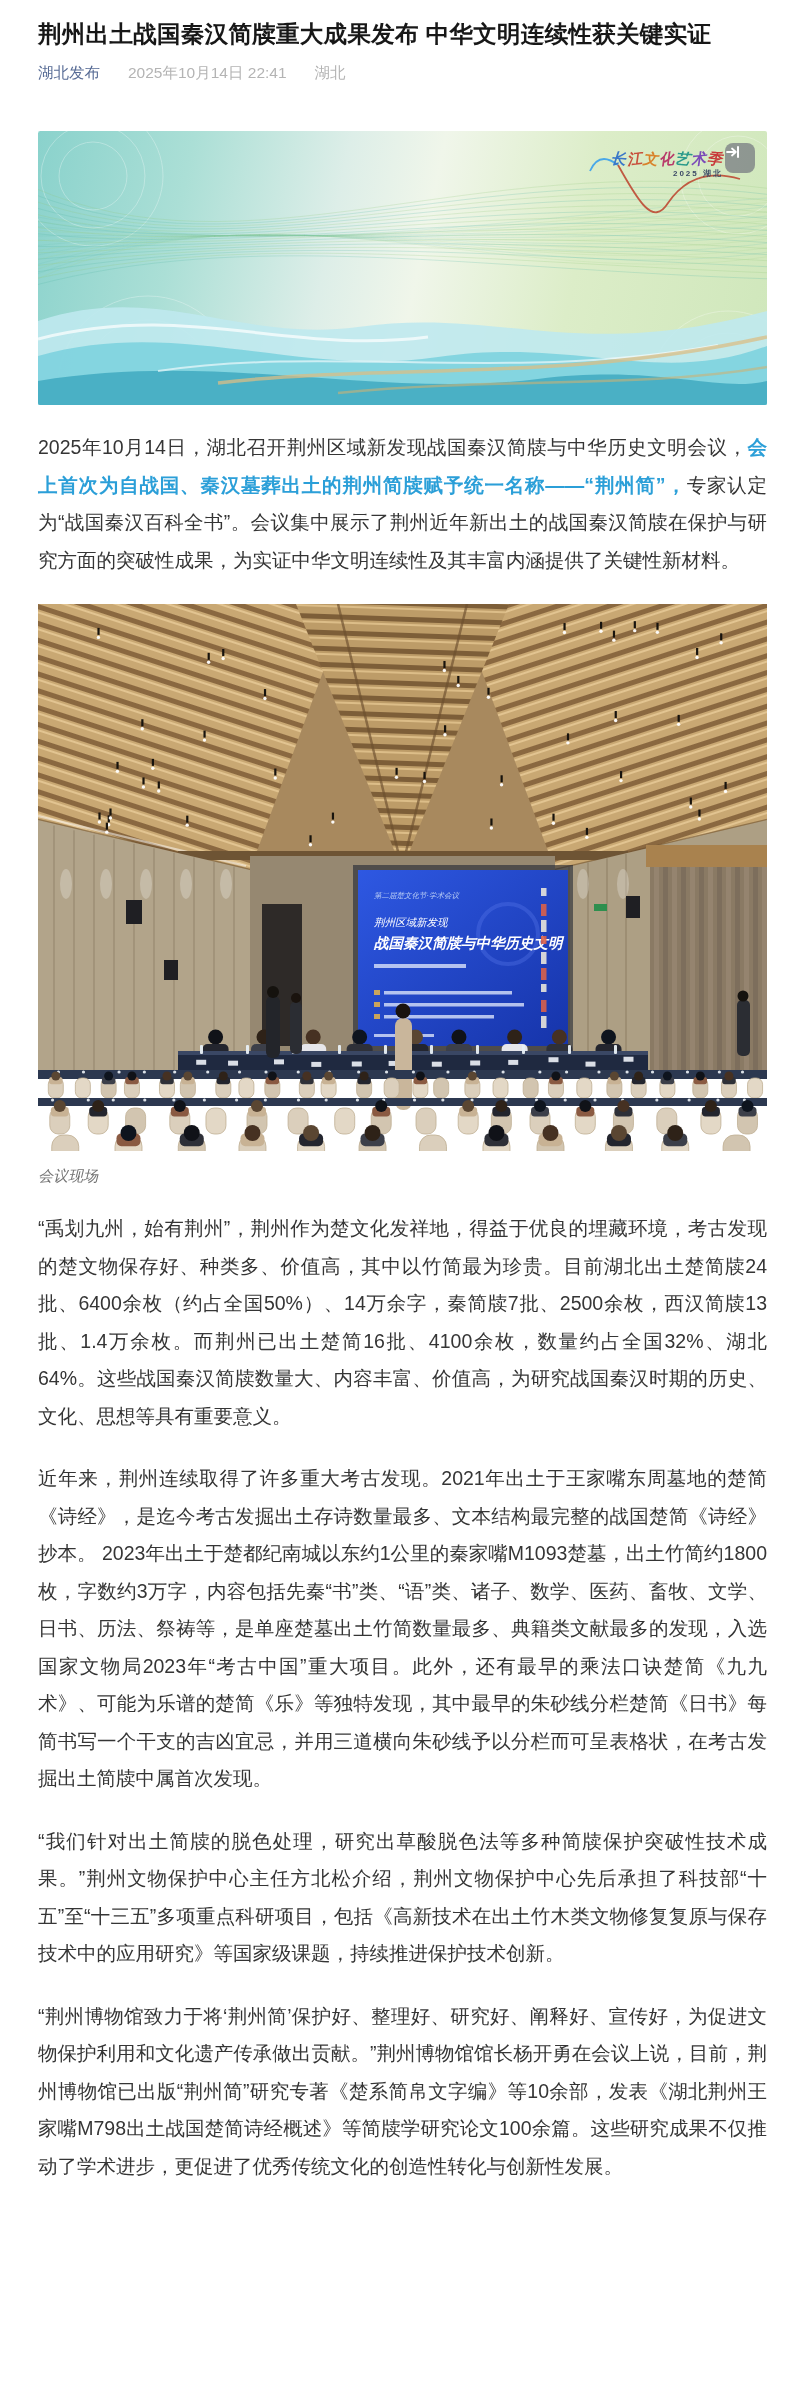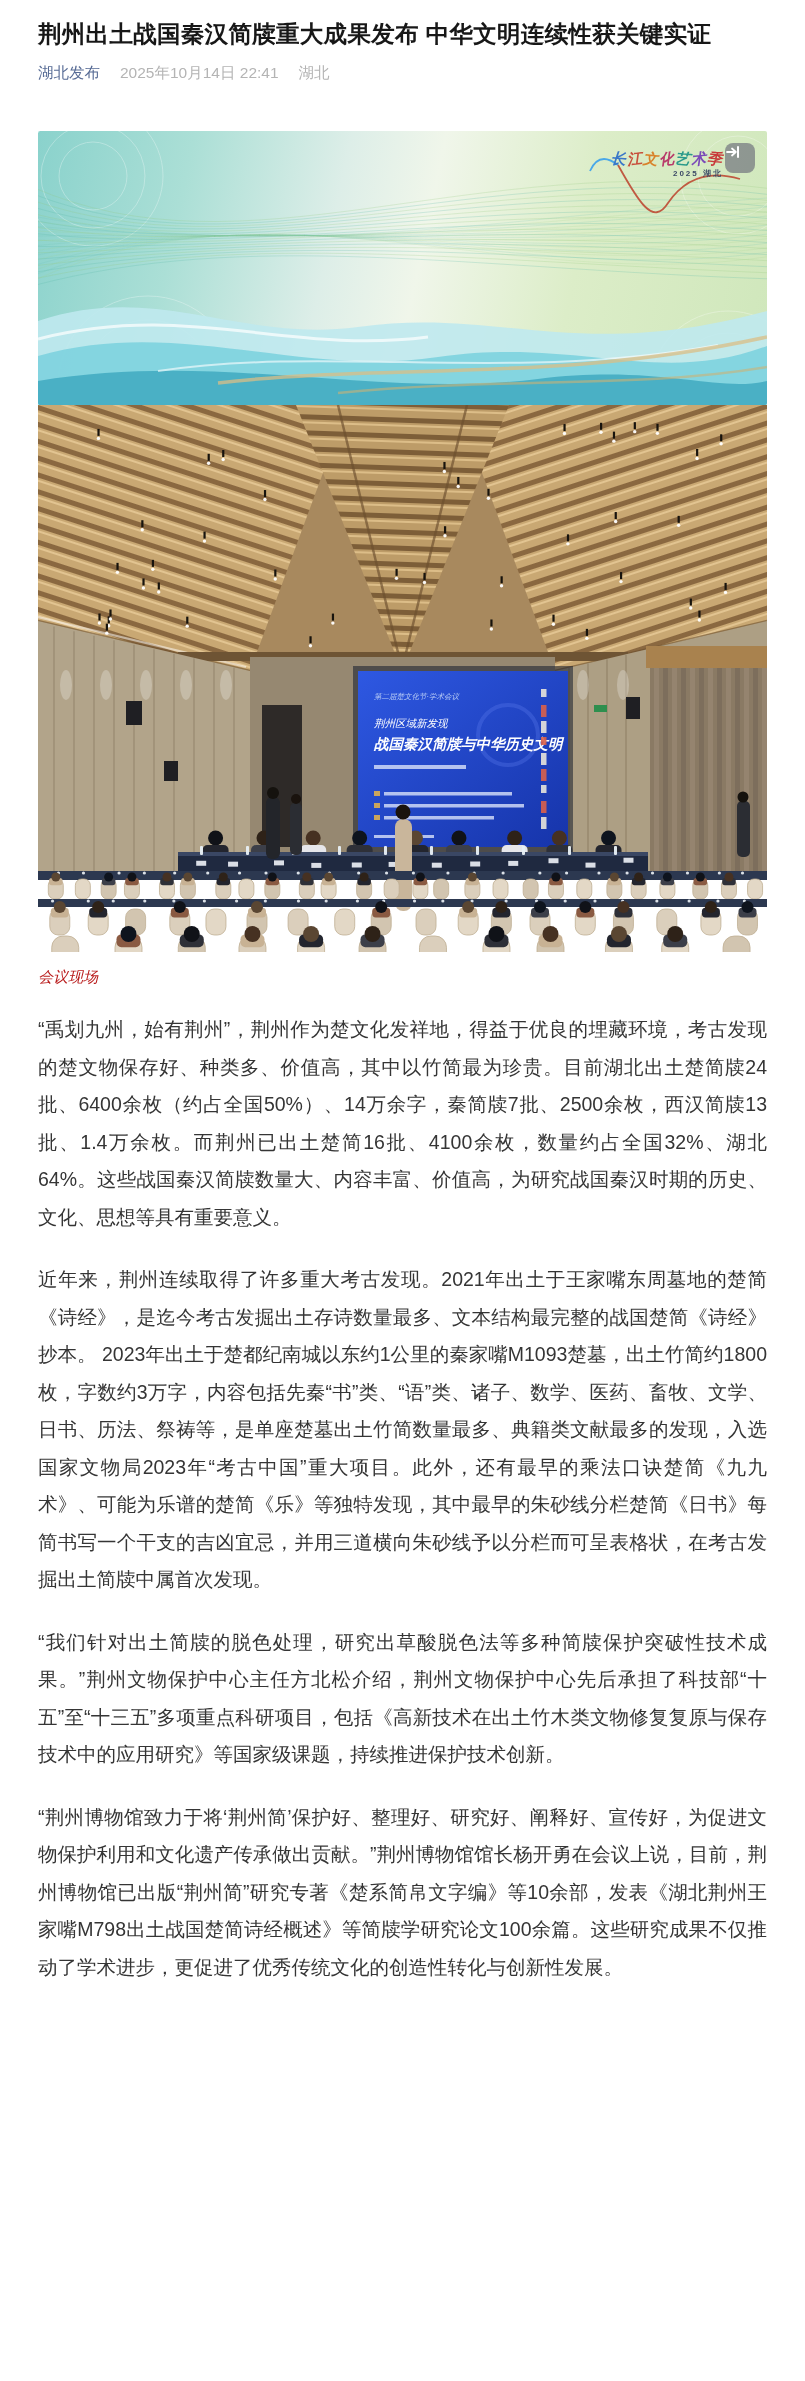--- a/index.html
+++ b/index.html
@@ -1,37 +1,37 @@
 <!DOCTYPE html>
 <html><head>
 <meta charset="utf-8">
 <style>
   html,body{margin:0;padding:0;background:#fff;}
   .page{width:805px;height:2381px;background:#fff;overflow:hidden;position:relative;
         font-family:"Liberation Sans","DejaVu Sans",sans-serif;}
   .inner{margin:0 38px;width:729px;}
   h1.title{margin:18px 0 12px;font-size:23.5px;line-height:1.42;letter-spacing:.3px;color:#171717;font-weight:700;}
-  .meta{margin-top:9px;font-size:15.5px;display:flex;gap:20px;align-items:center;}
+  .meta{margin-top:9px;font-size:15.5px;display:flex;gap:28px;align-items:center;}
   .src{color:#576b95;font-weight:500;cursor:pointer;}
   .dim{color:#b4b4b4;}
   .banner{margin-top:47px;height:274px;position:relative;overflow:hidden;border-radius:2px;
     background:linear-gradient(102deg,#8ad2cc 0%,#abdfd6 20%,#ddeee8 40%,#f0f6ea 52%,#dcedc8 72%,#cfe7bb 100%);}
   .banner svg{position:absolute;inset:0;}
   .logo{position:absolute;top:20px;right:44px;text-align:center;line-height:1;}
   #logo-text{font-size:15px;font-weight:700;font-style:italic;letter-spacing:1px;}
   #logo-text span{display:inline-block;}
   .logo-sub{margin-top:4px;font-size:8px;color:#3c4a66;letter-spacing:2px;font-weight:700;text-align:right;}
   .enter-icon{position:absolute;top:12px;right:12px;width:30px;height:30px;border-radius:8px;
     background:rgba(125,130,134,.8);display:flex;align-items:center;justify-content:center;cursor:pointer;}
   .article{font-size:19.5px;line-height:37.5px;color:#353535;text-align:justify;}
   .article p{margin:24px 0 25px;}
   .em{color:#2b9fd8;font-weight:700;}
   figure{margin:0;font-style:italic;}
   figure svg{display:block;}
-  figcaption{margin:14px 0 10px;font-size:15px;color:#b91c1c;line-height:21px;}
+  figcaption{margin:14px 0 10px;font-size:15px;color:#737373;line-height:21px;}
 </style>
 </head>
 <body>
 
 <div class="page">
   <div class="inner">
     <h1 class="title">荆州出土战国秦汉简牍重大成果发布 中华文明连续性获关键实证</h1>
 
     <div class="meta">
       <span class="src">湖北发布</span>
@@ -104,20 +104,23 @@
       </div>
       <div class="enter-icon">
         <svg width="18" height="18" viewBox="0 0 18 18">
           <path d="M2,9 H10 M7,5.5 L10.8,9 L7,12.5" stroke="#fff" stroke-width="1.8" fill="none" stroke-linecap="round" stroke-linejoin="round"></path>
           <path d="M13,4 V14" stroke="#fff" stroke-width="2" stroke-linecap="round"></path>
         </svg>
       </div>
     </div>
 
     <div class="article">
+      <div id="para-first">
+          <p><span>2025年10月14日，湖北召开荆州区域新发现战国秦汉简牍与中华历史文明会议，</span><span class="em">会上首次为自战国、秦汉墓葬出土的荆州简牍赋予统一名称——“荆州简”，</span><span>专家认定为“战国秦汉百科全书”。会议集中展示了荆州近年新出土的战国秦汉简牍在保护与研究方面的突破性成果，为实证中华文明连续性及其丰富内涵提供了关键性新材料。</span></p>
+        </div>
 
       <figure>
         <svg id="photo-svg" width="729" height="547" viewBox="0 0 729 547">
           <defs>
             <linearGradient id="screenGrad" x1="0" y1="0" x2="1" y2="1">
               <stop offset="0" stop-color="#2e58e2"></stop>
                 <stop offset="1" stop-color="#1634aa"></stop>
             </linearGradient>
             <pattern id="slatsL" width="16" height="16" patternUnits="userSpaceOnUse" patternTransform="rotate(18)">
               <rect width="16" height="16" fill="#c9a873"></rect>

